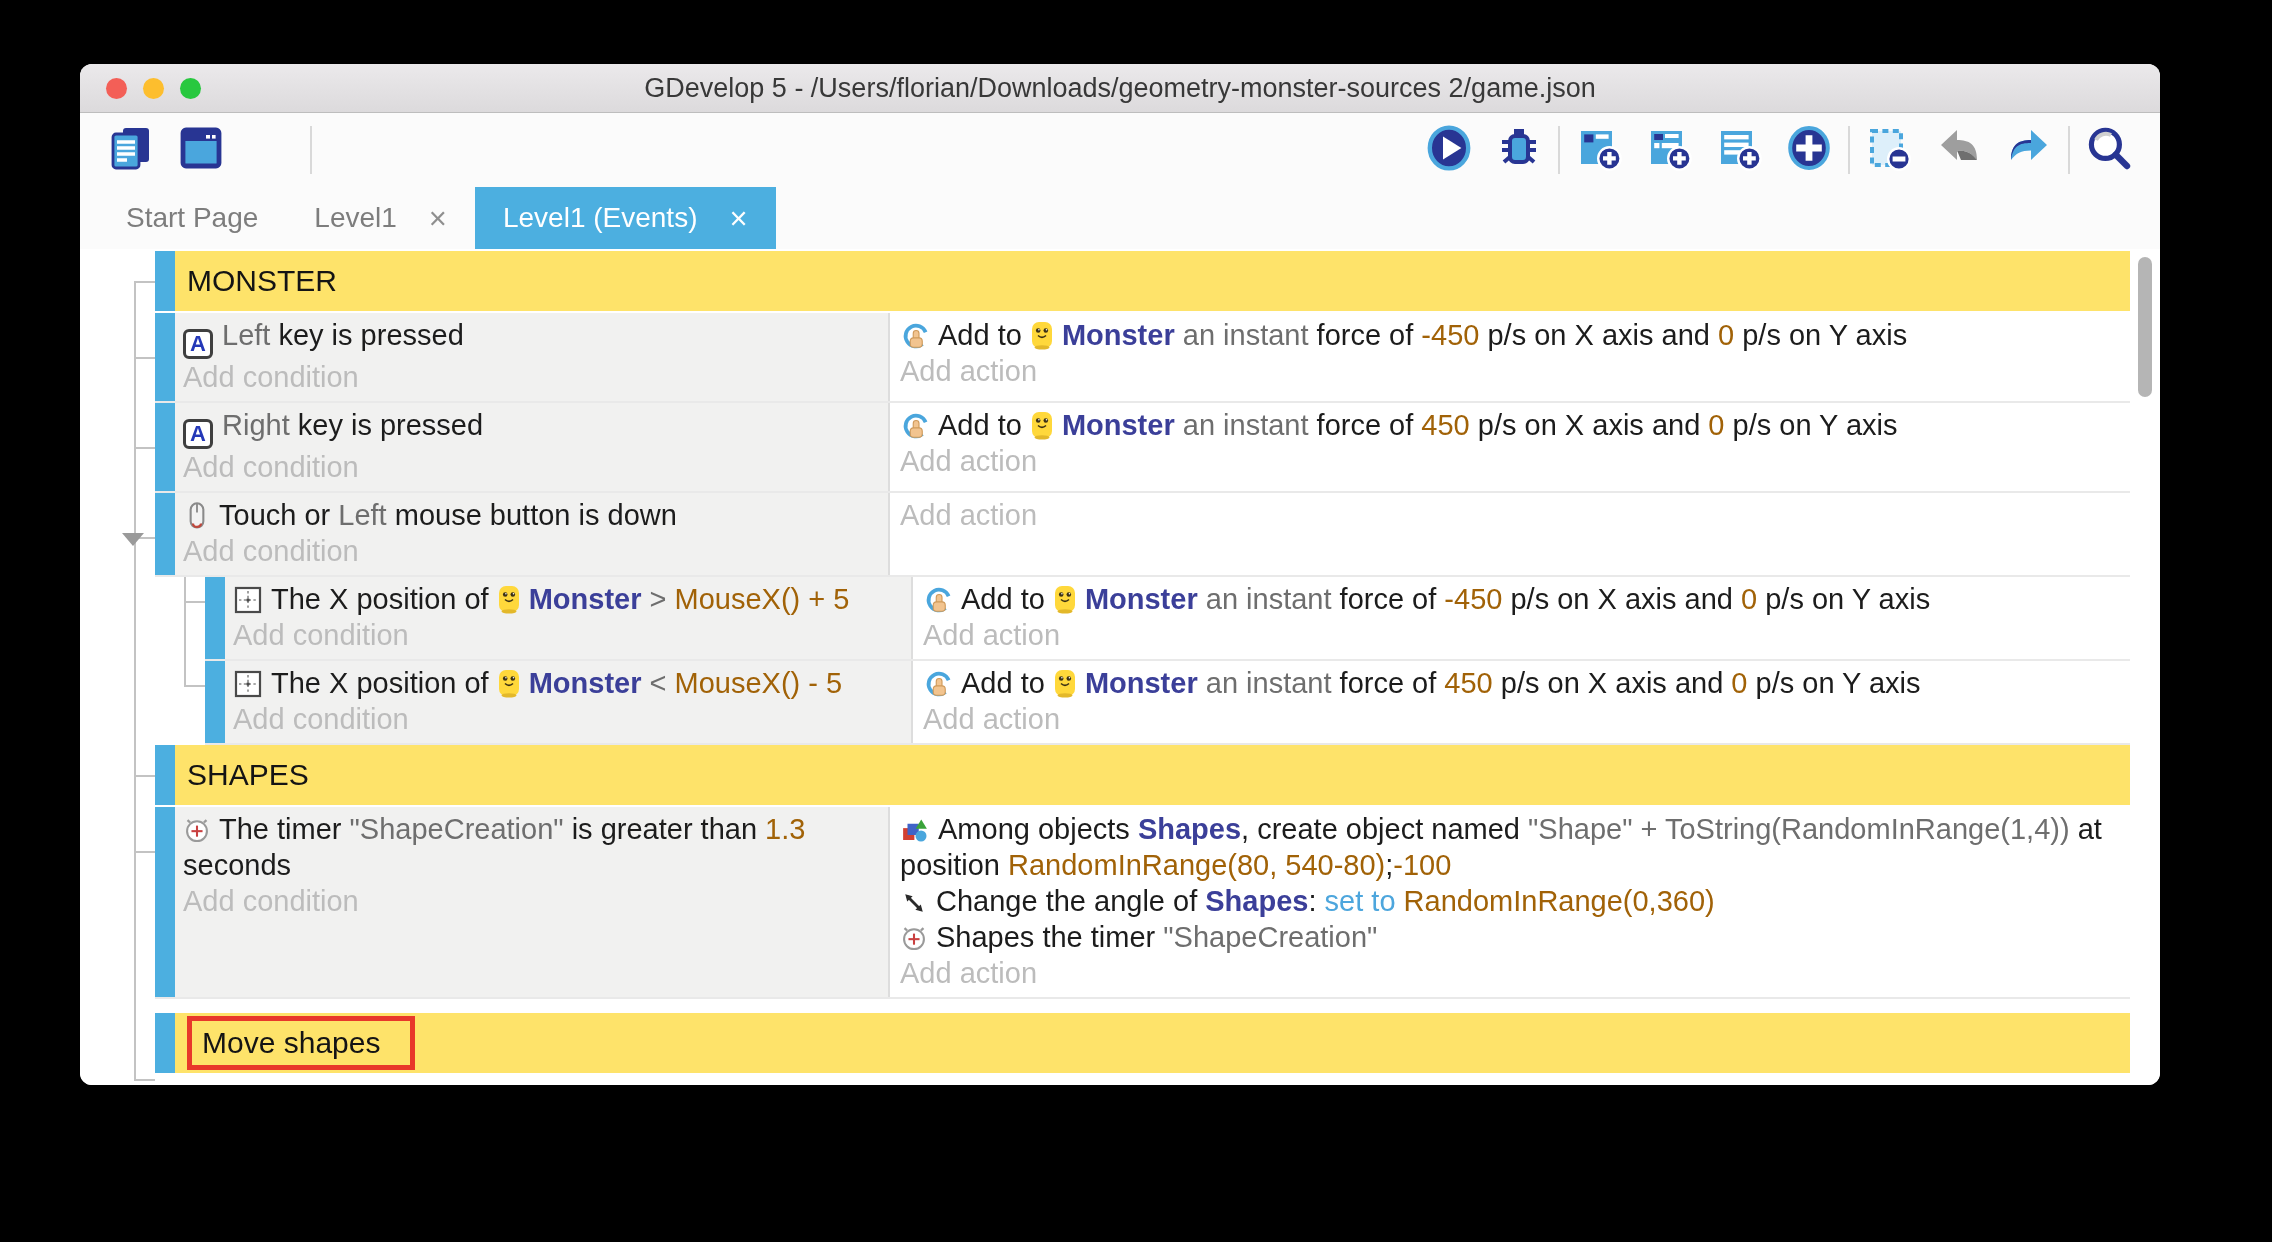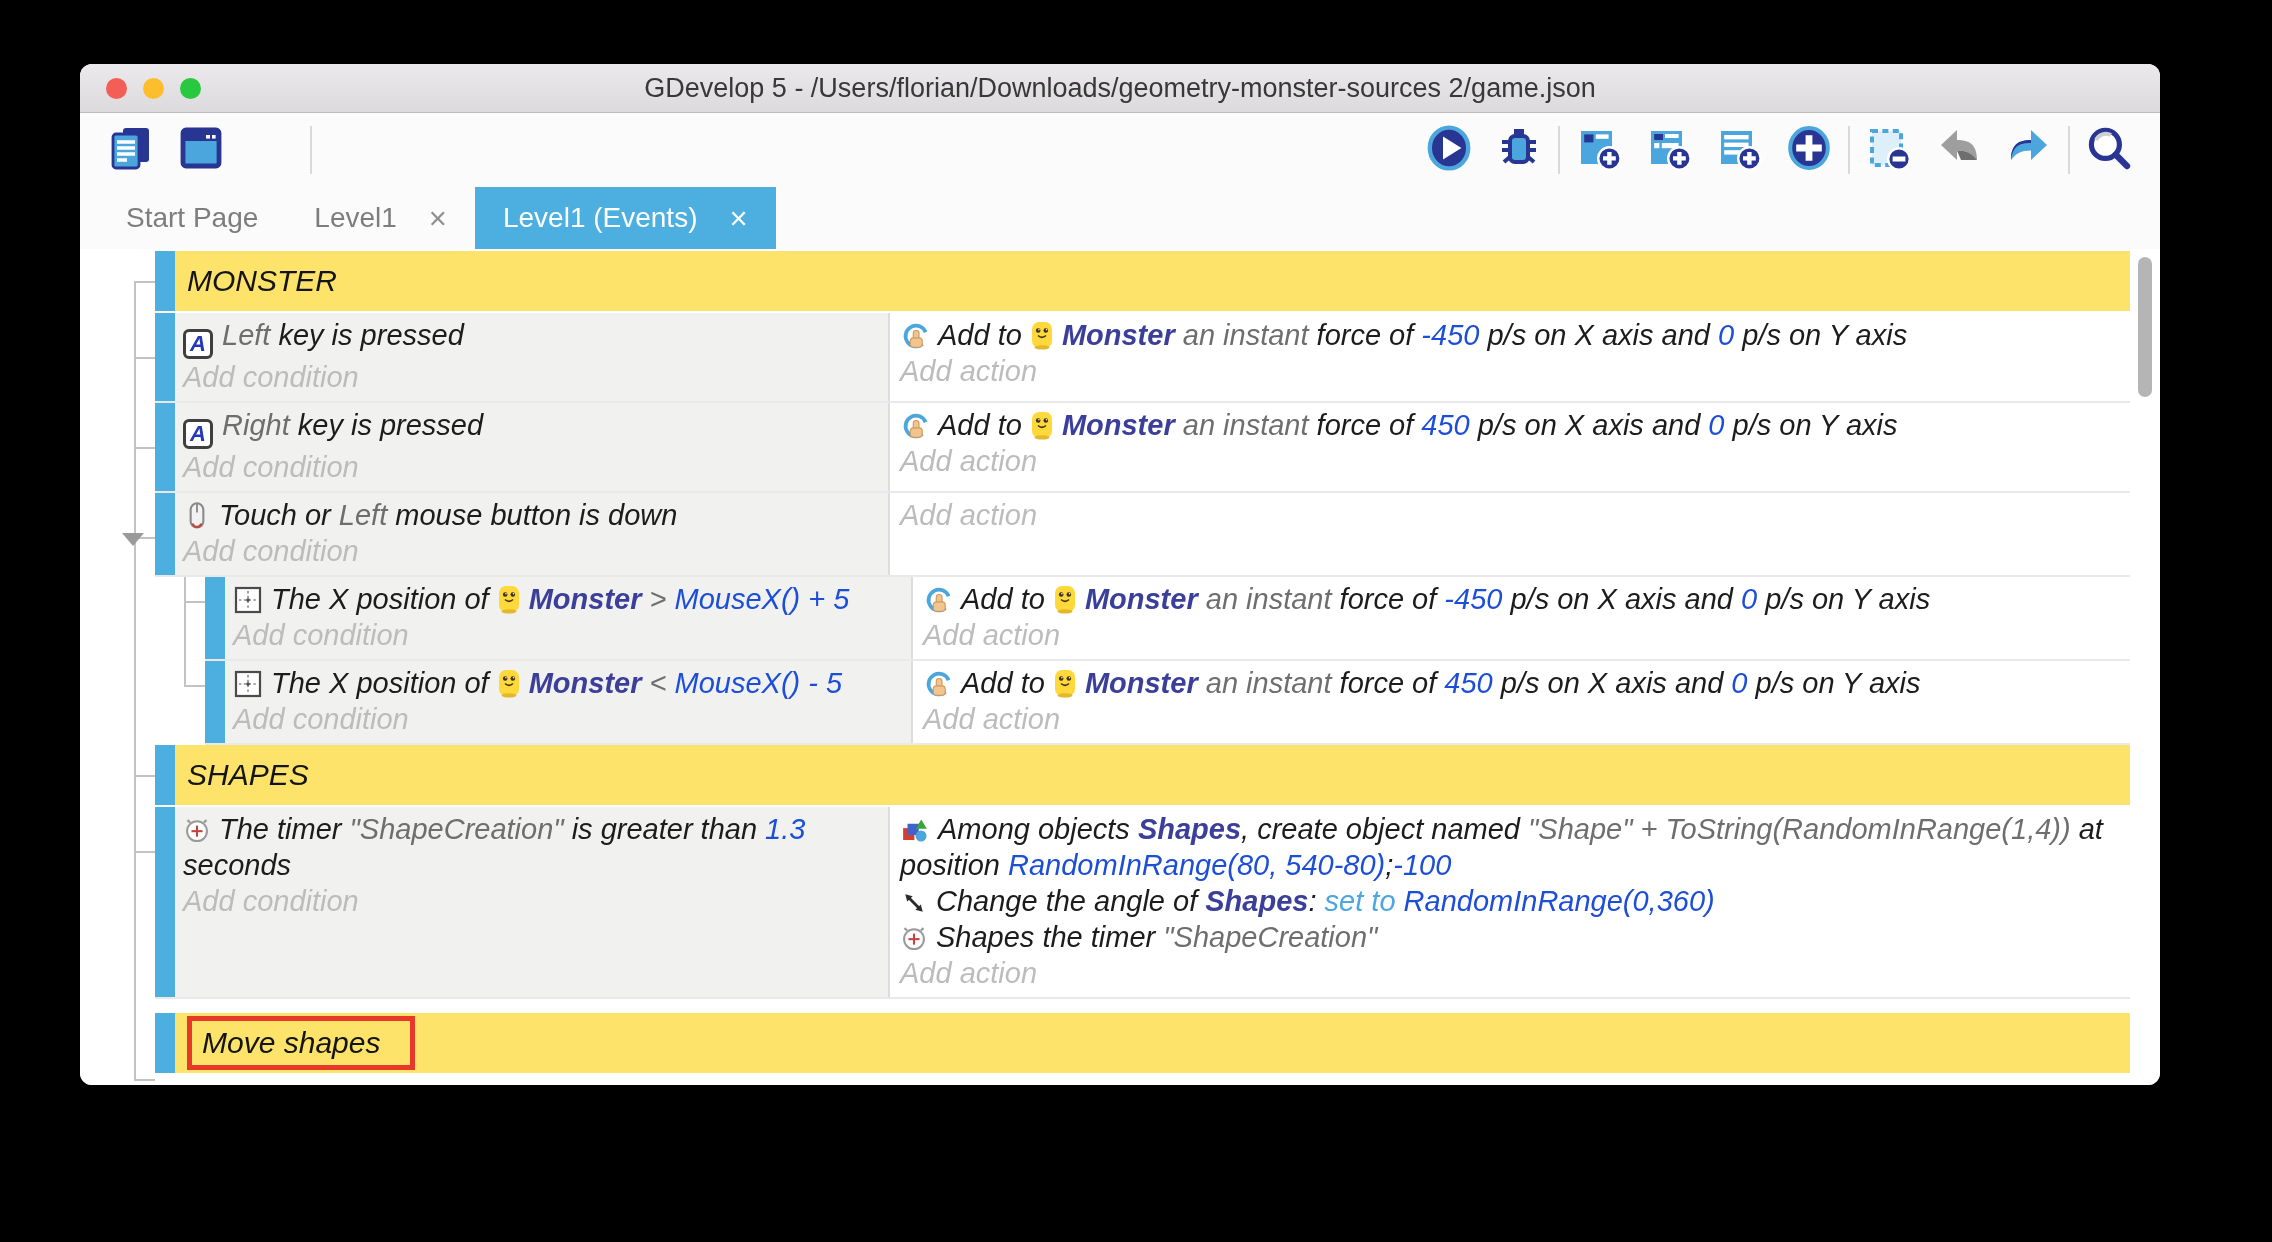--- a/index.html
+++ b/index.html
@@ -26,37 +26,37 @@
   .tbbtn svg{width:48px;height:48px;}
   
   #tabbar{height:62px;background:#fbfbfb;display:flex;align-items:stretch;padding-left:18px;}
   .tab{display:flex;align-items:center;gap:32px;padding:0 28px;font-size:28px;
        color:#7d7d7d;cursor:pointer;white-space:nowrap;}
   .tab.active{background:#4cafe0;color:#fff;}
   .tab .x{font-size:31px;color:#8f8f8f;line-height:1;}
   .tab.active .x{color:#fff;}
   
   #events-wrap{position:relative;height:837px;background:#fff;
-               padding:2px 30px 0 75px;box-sizing:border-box;overflow:hidden;font-style:italic;}
+               padding:2px 30px 0 75px;box-sizing:border-box;overflow:hidden;}
   .ev-header{display:flex;min-height:60px;border-bottom:2px solid #fff;}
   .ev-header .bar{width:20px;background:#4cafe0;flex:none;}
   .ev-header .hlab{flex:1;background:#fee36a;display:flex;align-items:center;
                    padding-left:12px;font-size:30px;color:#141414;}
   .selbox{border:5px solid #e8382a;display:inline-flex;align-items:center;
           height:44px;padding:0 30px 0 10px;margin-left:0px;}
   .erow{display:flex;align-items:stretch;border-bottom:2px solid #e9e9e9;}
   .erow .bar{width:20px;background:#4cafe0;flex:none;}
   .cond{width:713px;flex:none;background:#f1f1f0;box-sizing:border-box;
         padding:4px 8px 6px 8px;}
   .erow.sub{margin-left:50px;}
   .erow.sub .cond{width:686px;}
   .act{flex:1;background:#fff;border-left:2px solid #dddddd;box-sizing:border-box;
        padding:4px 10px 6px 10px;}
   .line{font-size:29px;line-height:36px;color:#1c1c1c;cursor:pointer;}
-  .k{color:#1c1c1c}.g{color:#6e6e6e}.v{color:#1d4ed8}
+  .k{color:#1c1c1c}.g{color:#6e6e6e}.v{color:#a16207}
   .o{color:#3b3f99;font-weight:bold}.b{color:#4da6dd}
   .ph{color:#bcbcbc}
   .spacer{height:14px;background:#fff;}
   
   .icn{display:inline-block;vertical-align:-6px;margin-right:8px;}
   .icn svg{display:block;}
   .keycap{display:inline-flex;width:30px;height:30px;border:3px solid #3f3f3f;
           border-radius:6px;align-items:center;justify-content:center;font-weight:bold;
           color:#2438b8;font-size:22px;background:#fff;margin-right:9px;
           vertical-align:-6px;box-sizing:border-box;}

